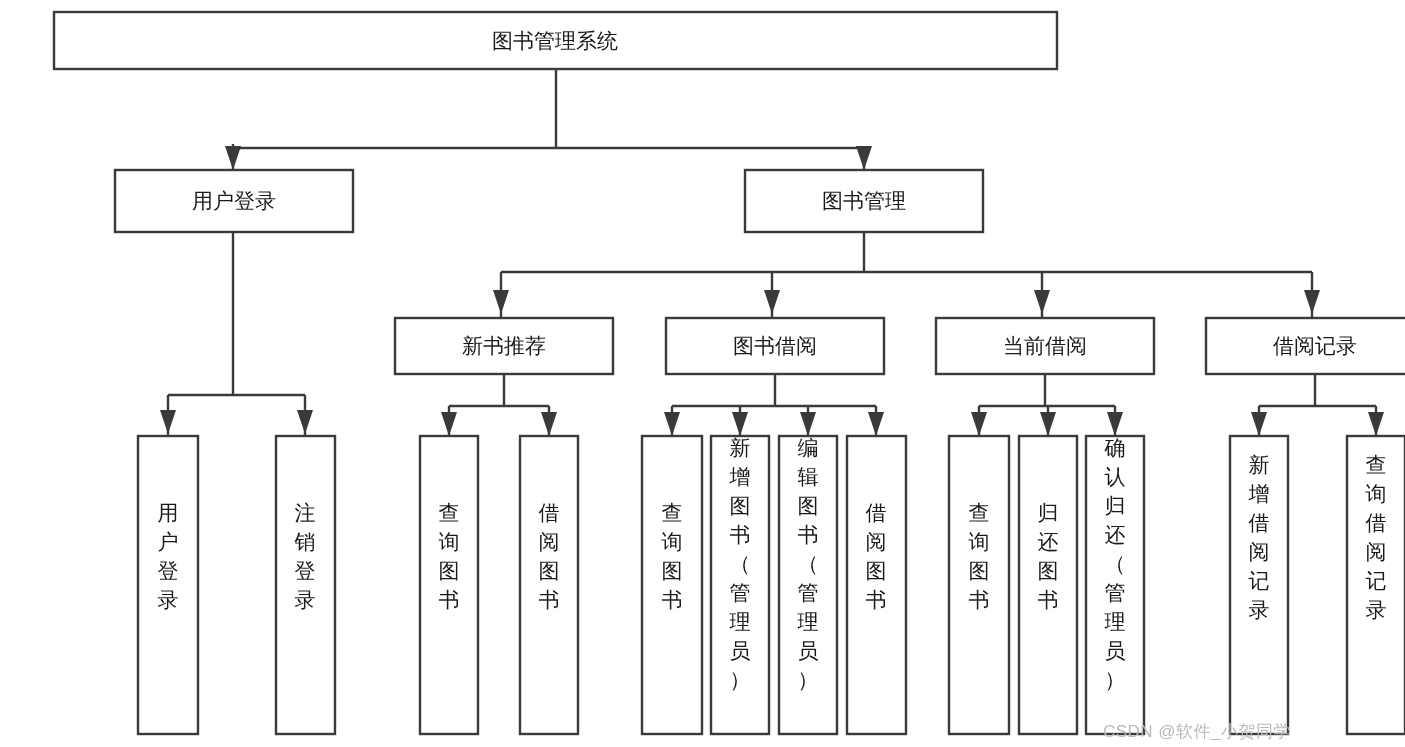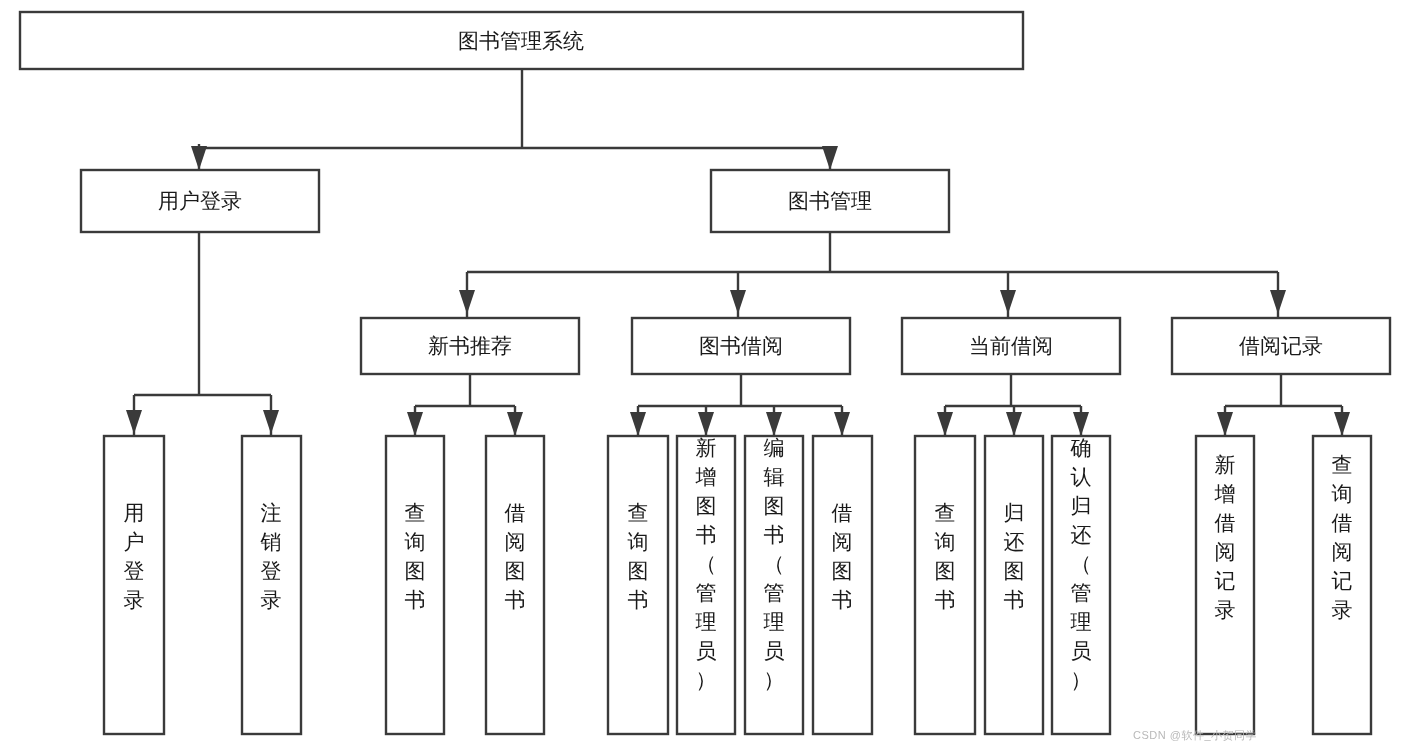--- a/index.html
+++ b/index.html
@@ -12,20 +12,21 @@
     font-family: "Liberation Sans", "DejaVu Sans", sans-serif;
     width: 1405px;
     height: 747px;
     overflow: hidden;
   }
   #diagram-root {
     position: relative;
     width: 1267px;
     height: 747px;
     background: #ffffff;
+    margin-left: 34px;
   }
   svg#tree-svg {
     position: absolute;
     left: 0;
     top: 0;
     width: 1405px;
     height: 747px;
     display: block;
   }
   .node-box {
@@ -55,21 +56,21 @@
   }
   .arrow-head {
     fill: #3a3a3a;
     stroke: none;
   }
   .watermark {
     position: absolute;
     right: 10px;
     bottom: 4px;
     font-family: "Liberation Sans", "DejaVu Sans", sans-serif;
-    font-size: 11px;
+    font-size: 17px;
     color: #b9b9b9;
     letter-spacing: 0.5px;
     user-select: none;
     pointer-events: none;
   }
 </style>
 </head>
 <body>
 
 <div id="diagram-root">

